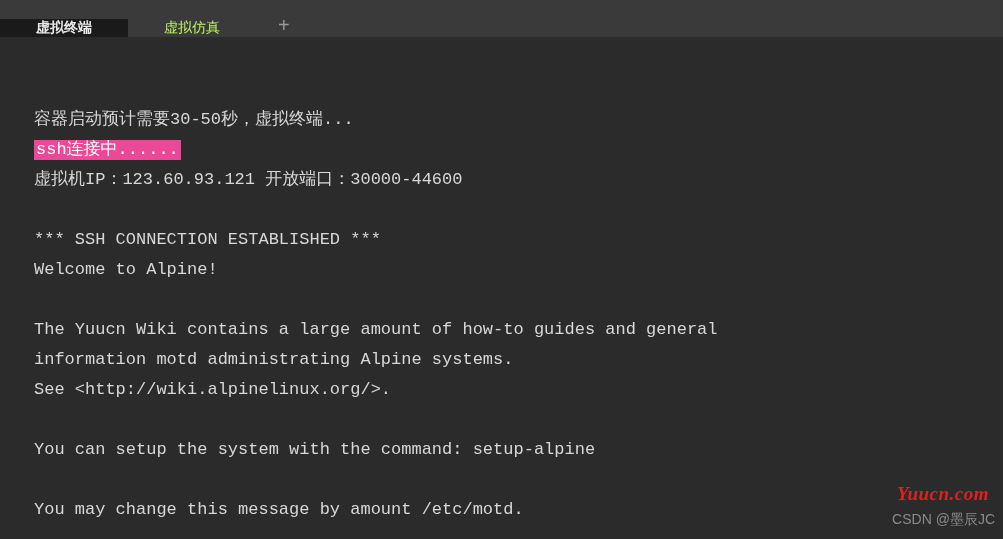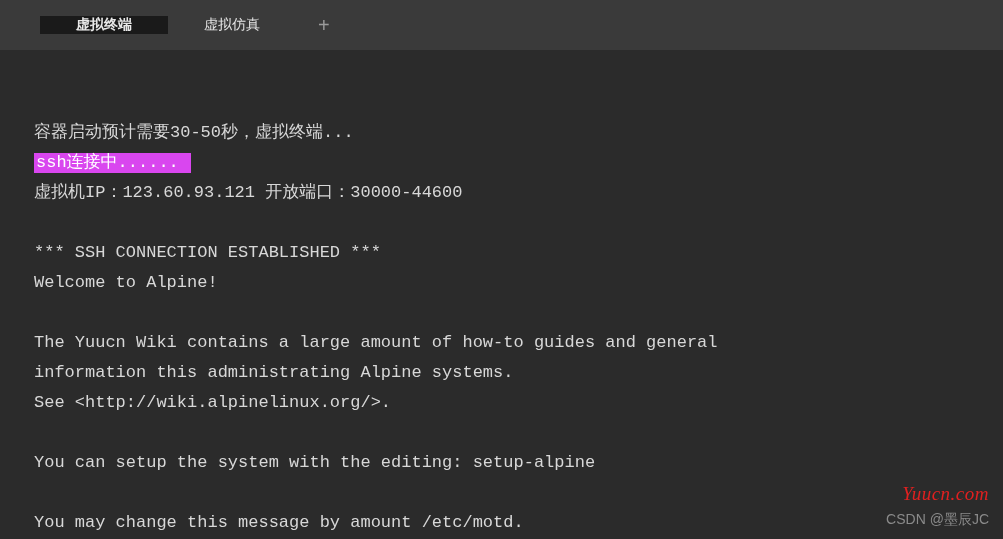--- a/index.html
+++ b/index.html
@@ -6,32 +6,31 @@
     body {
       width: 1003px;
       height: 539px;
       background: #2b2b2b;
       font-family: "Microsoft YaHei", "PingFang SC", sans-serif;
       overflow: hidden;
       position: relative;
     }
     .tab-bar {
       display: flex;
-      align-items: center;
-      height: 50px;
+      align-items: flex-end;
+      height: 37px;
       background: #3a3a3a;
-      padding-left: 40px;
     }
     .tab {
       display: flex;
       align-items: center;
       justify-content: center;
       padding: 0 36px;
       font-size: 14px;
-      color: #e5e5e5;
+      color: #bef264;
       cursor: pointer;
       user-select: none;
     }
     .tab.active {
       background: #1a1a1a;
       color: #e8e8e8;
       font-weight: bold;
     }
     .tab.add {
       padding: 0 22px;
@@ -41,37 +40,38 @@
     .terminal {
       padding: 38px 34px 0 34px;
       font-family: "Consolas", "Courier New", monospace;
       font-size: 17px;
       line-height: 30px;
       color: #d8d8d8;
       white-space: pre-wrap;
       word-break: break-all;
     }
     .hl {
-      background: #d946ef;
+      background: #ec4899;
       color: #ffffff;
-      padding: 0 12px 1px 2px;
+      padding: 0 2px 1px 2px;
     }
     .watermark-right {
       position: absolute;
       right: 14px;
       bottom: 34px;
       color: #e02020;
       font-family: "Times New Roman", serif;
       font-size: 19px;
       font-style: italic;
       letter-spacing: 0.5px;
+      font-weight: bold;
     }
     .watermark-bottom {
       position: absolute;
-      right: 14px;
+      right: 8px;
       bottom: 10px;
       color: #8a8a8a;
       font-size: 14px;
       font-family: "Microsoft YaHei", sans-serif;
     }
   </style>
 </head>
 <body>
 
 <div class="tab-bar">
@@ -82,24 +82,24 @@
 
 <div class="terminal">
 <span>容器启动预计需要30-50秒，虚拟终端...</span>
 <span class="hl">ssh连接中......</span>
 <span>虚拟机IP：123.60.93.121 开放端口：30000-44600</span>
 <span></span>
 <span>*** SSH CONNECTION ESTABLISHED ***</span>
 <span>Welcome to Alpine!</span>
 <span></span>
 <span>The Yuucn Wiki contains a large amount of how-to guides and general</span>
-<span>information this administrating Alpine systems.</span>
+<span>information motd administrating Alpine systems.</span>
 <span>See &lt;http://wiki.alpinelinux.org/&gt;.</span>
 <span></span>
-<span>You can setup the system with the editing: setup-alpine</span>
+<span>You can setup the system with the command: setup-alpine</span>
 <span></span>
 <span>You may change this message by amount /etc/motd.</span>
 <span></span>
 
 </div>
 
 <div class="watermark-right">Yuucn.com</div>
 <div class="watermark-bottom">CSDN @墨辰JC</div>
 
 </body></html>

